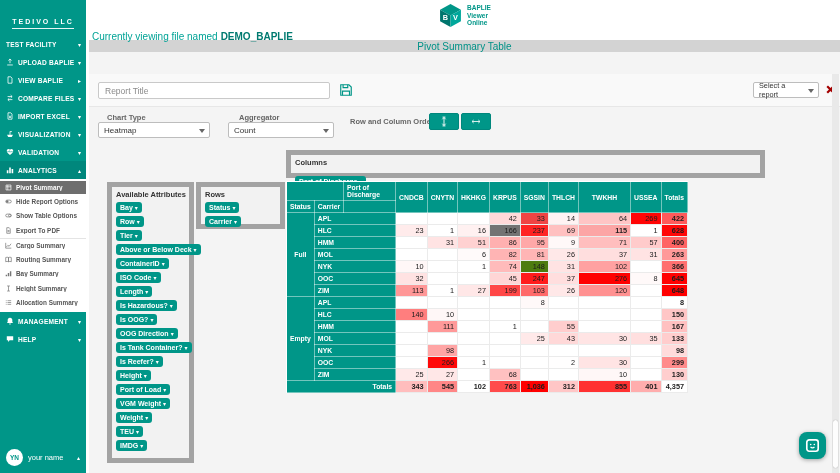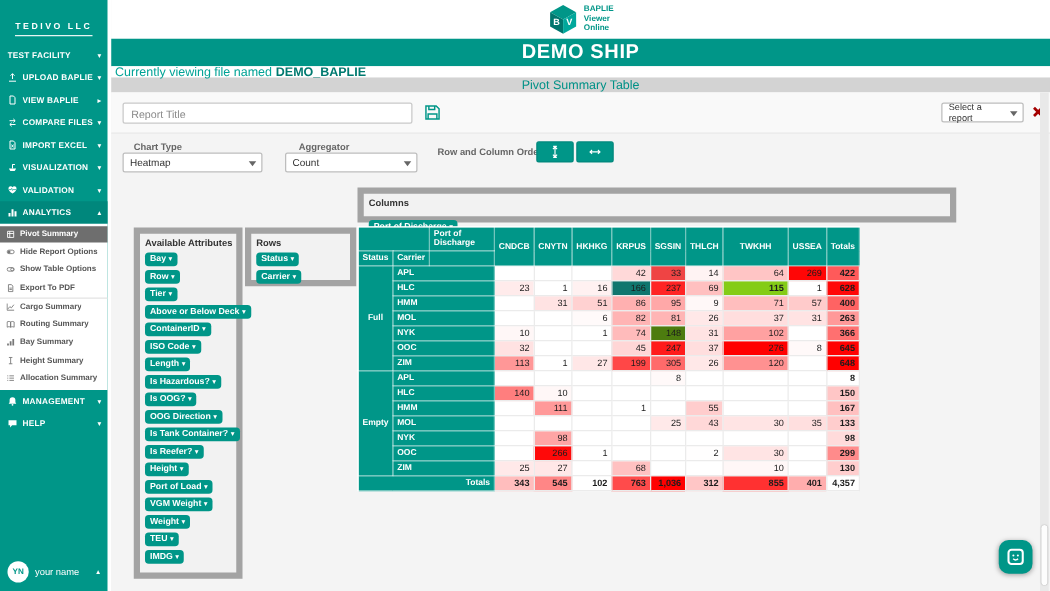--- a/index.html
+++ b/index.html
@@ -285,23 +285,20 @@
             <text x="14.5" y="16.5" font-size="7" font-weight="bold" fill="#fff">V</text>
           </svg>
       </span>
       <div class="brand-text">
         <div>BAPLIE</div>
         <div>Viewer</div>
         <div>Online</div>
       </div>
     </div>
   </header>
-  <div class="shipbar">
-    <span>DEMO SHIP</span>
-  </div>
   <div class="viewing">
     <span>Currently viewing file named</span>
       <b>DEMO_BAPLIE</b>
   </div>
   <div class="pagebar">
     <span>Pivot Summary Table</span>
   </div>
 
   <div class="content">
     <div class="report-strip"></div>
@@ -429,24 +426,24 @@
               <td class="val" style="background: rgb(255, 243, 243);">14</td>
               <td class="val" style="background: rgb(255, 197, 197);">64</td>
               <td class="val" style="background: rgb(255, 6, 6);">269</td>
               <td class="val rowtotal" style="background: rgb(255, 90, 90);">422</td>
             </tr>
             <tr>
               <th class="rowlab carrier" colspan="2">HLC</th>
               <td class="val" style="background: rgb(255, 235, 235);">23</td>
               <td class="val" style="background: rgb(255, 255, 255);">1</td>
               <td class="val" style="background: rgb(255, 241, 241);">16</td>
-              <td class="val" style="background: #0f766e;">166</td>
+              <td class="val" style="background: #737373;">166</td>
               <td class="val" style="background: rgb(255, 36, 36);">237</td>
               <td class="val" style="background: rgb(255, 192, 192);">69</td>
-              <td class="val" style="background: #84cc16; font-weight: bold;">115</td>
+              <td class="val" style="background: #fca5a5; font-weight: bold;">115</td>
               <td class="val" style="background: rgb(255, 255, 255);">1</td>
               <td class="val rowtotal" style="background: rgb(255, 8, 8);">628</td>
             </tr>
             <tr>
               <th class="rowlab carrier" colspan="2">HMM</th>
               <td class="val"></td>
               <td class="val" style="background: rgb(255, 227, 227);">31</td>
               <td class="val" style="background: rgb(255, 209, 209);">51</td>
               <td class="val" style="background: rgb(255, 176, 176);">86</td>
               <td class="val" style="background: rgb(255, 168, 168);">95</td>
@@ -490,21 +487,21 @@
               <td class="val" style="background: rgb(255, 0, 0);">276</td>
               <td class="val" style="background: rgb(255, 249, 249);">8</td>
               <td class="val rowtotal" style="background: rgb(255, 1, 1);">645</td>
             </tr>
             <tr>
               <th class="rowlab carrier" colspan="2">ZIM</th>
               <td class="val" style="background: rgb(255, 151, 151);">113</td>
               <td class="val" style="background: rgb(255, 255, 255);">1</td>
               <td class="val" style="background: rgb(255, 231, 231);">27</td>
               <td class="val" style="background: rgb(255, 71, 71);">199</td>
-              <td class="val" style="background: rgb(255, 106, 106);">305</td>
+              <td class="val" style="background: rgb(255, 106, 106);">103</td>
               <td class="val" style="background: rgb(255, 232, 232);">26</td>
               <td class="val" style="background: rgb(255, 145, 145);">120</td>
               <td class="val"></td>
               <td class="val rowtotal" style="background: rgb(255, 0, 0);">648</td>
             </tr>
             <tr>
               <th class="rowlab status" rowspan="7">Empty</th>
               <th class="rowlab carrier" colspan="2">APL</th>
               <td class="val"></td>
               <td class="val"></td>

